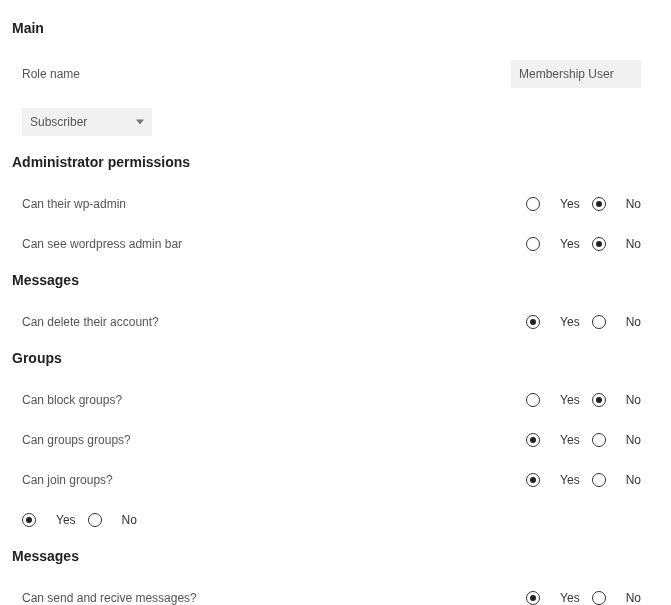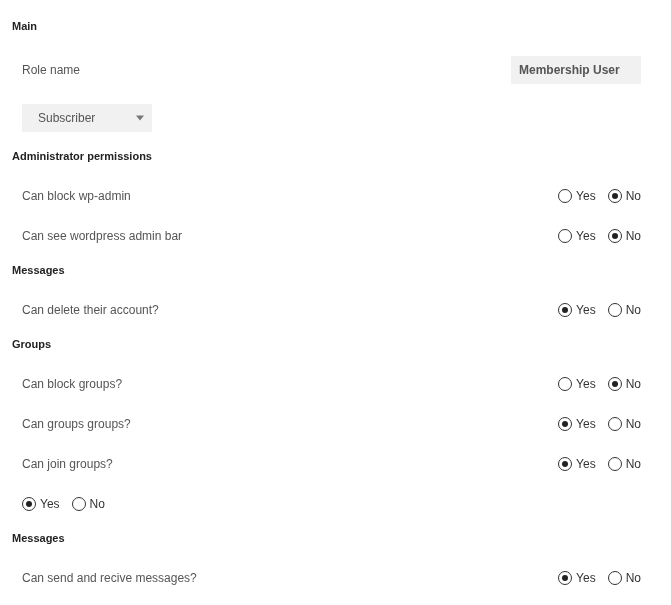--- a/index.html
+++ b/index.html
@@ -6,21 +6,21 @@
     body {
       font-family: Arial, Helvetica, sans-serif;
       font-size: 12px;
       color: #444;
       background: #fff;
       padding: 12px;
       width: 671px;
     }
     .section-title {
       font-weight: bold;
-      font-size: 11px;
+      font-size: 14px;
       color: #222;
       margin-top: 8px;
       margin-bottom: 14px;
     }
     .row {
       display: flex;
       align-items: center;
       padding: 10px 0 10px 10px;
       min-height: 40px;
     }
@@ -37,47 +37,46 @@
     }
     .text-input {
       width: 130px;
       height: 28px;
       border: none;
       background: #f1f1f1;
       padding: 0 8px;
       font-size: 12px;
       color: #555;
       outline: none;
-      font-weight: bold;
     }
     .select-wrap {
       width: 130px;
       height: 28px;
       background: #f1f1f1;
       position: relative;
       display: flex;
       align-items: center;
-      padding: 0 16px;
+      padding: 0 8px;
       color: #555;
       font-size: 12px;
       cursor: pointer;
     }
     .select-wrap .caret {
       position: absolute;
       right: 8px;
       top: 50%;
       transform: translateY(-50%);
       width: 0; height: 0;
       border-left: 4px solid transparent;
       border-right: 4px solid transparent;
       border-top: 5px solid #777;
     }
     .radio-item {
       display: inline-flex;
-      gap: 4px;
+      gap: 20px;
       cursor: pointer;
     }
     .radio-outer {
       width: 14px;
       height: 14px;
       border: 1.5px solid #333;
       border-radius: 50%;
       display: inline-flex;
       align-items: center;
       justify-content: center;
@@ -109,21 +108,21 @@
     <div class="select-wrap">
       <span>Subscriber</span>
       <span class="caret"></span>
     </div>
   </div>
 </div>
 
 <div class="section-title">Administrator permissions</div>
 
 <div class="row">
-  <div class="row-label">Can block wp-admin</div>
+  <div class="row-label">Can their wp-admin</div>
   <div class="row-control">
     <span class="radio-item">
       <span class="radio-outer"></span>
       <span class="radio-text">Yes</span>
     </span>
     <span class="radio-item selected">
       <span class="radio-outer">
           <span class="radio-inner"></span>
         </span>
       <span class="radio-text">No</span>

